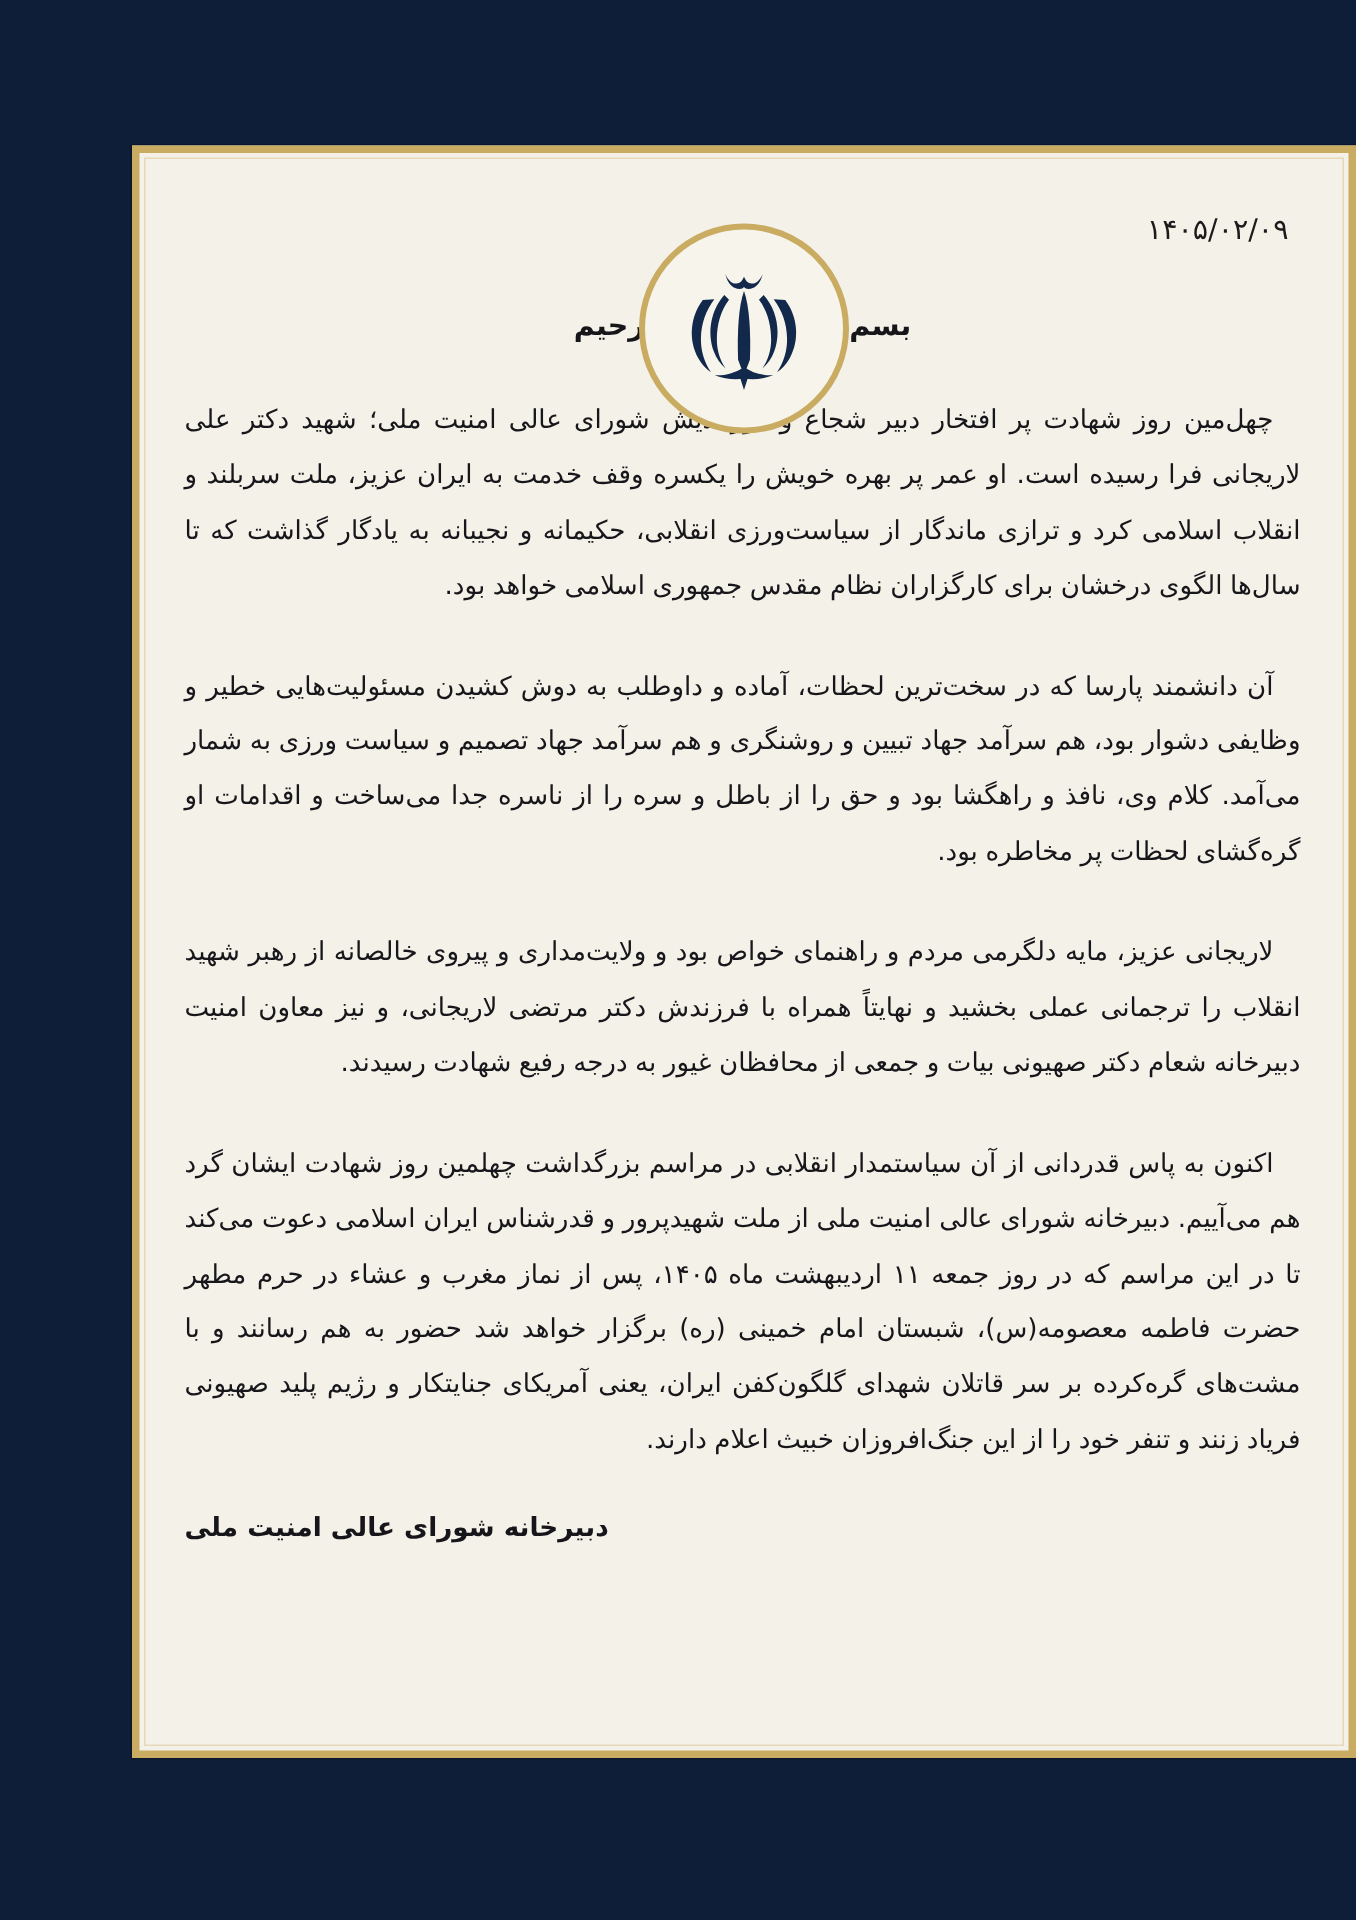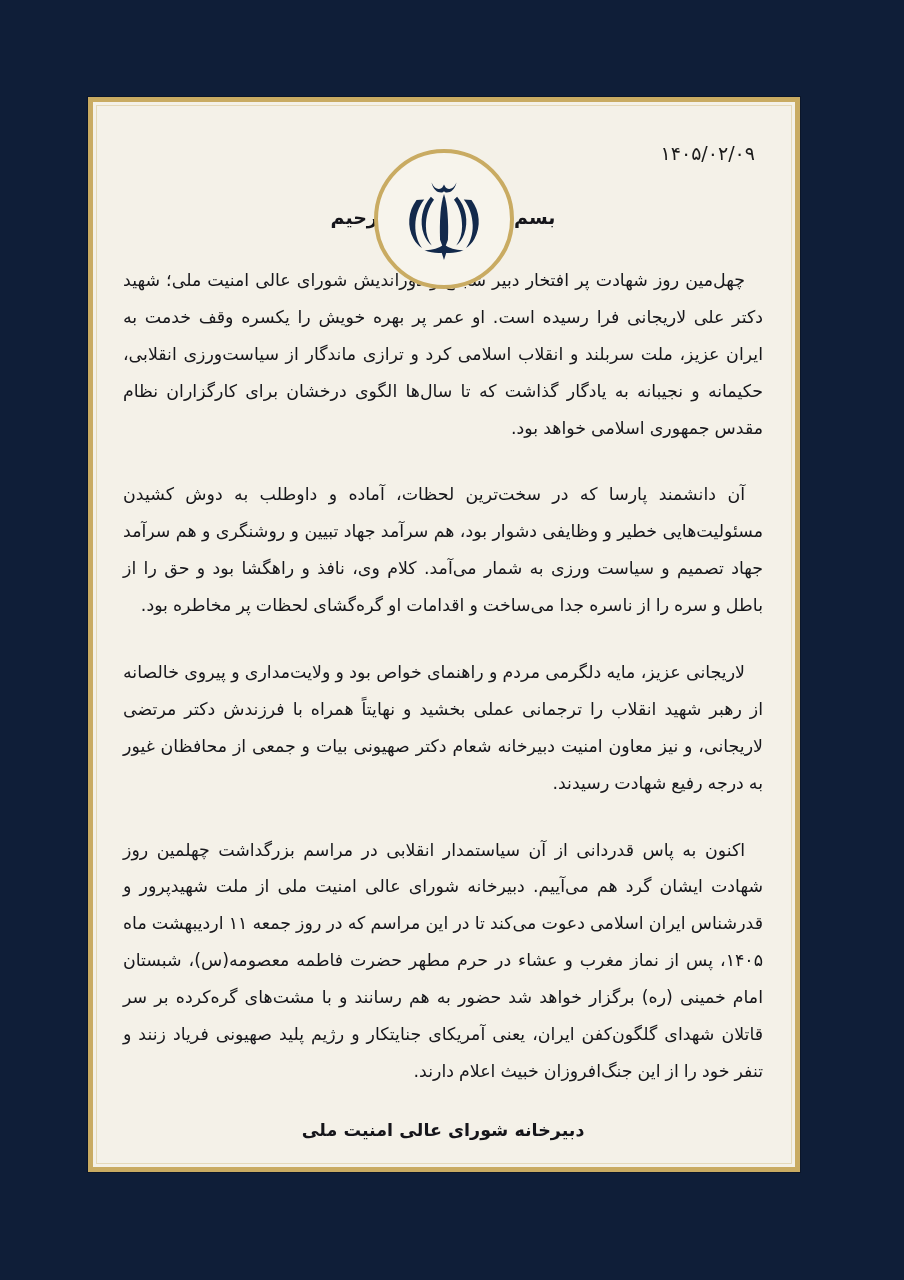--- a/index.html
+++ b/index.html
@@ -14,21 +14,21 @@
     font-family: "DejaVu Sans", "Liberation Sans", sans-serif;
     overflow: hidden;
     position: relative;
   }
 
   
   #statement-card {
     position: absolute;
     left: 88px;
     top: 97px;
-    width: 712px;
+    width: 816px;
     height: 1075px;
     box-sizing: border-box;
     background: #f4f1e8;
     border: 5px solid #c9ab62;
     box-shadow: 0 0 0 1px rgba(0,0,0,0.25);
     padding-left: 42px;
   }
   #statement-card::after {
     content: "";
     position: absolute;
@@ -97,21 +97,21 @@
     direction: rtl;
     word-spacing: -0.5px;
   }
   .body-text p.indent { text-indent: 18px; }
 
   .signature {
     margin-top: 9px;
     font-size: 17.5px;
     font-weight: bold;
     color: #15151a;
-    text-align: center;
+    text-align: left;
     direction: rtl;
   }
 </style>
 </head>
 <body>
 
 <div id="statement-card">
 
   <div id="emblem-wrap">
     <svg width="104" height="104" viewBox="0 0 100 100" aria-hidden="true">

